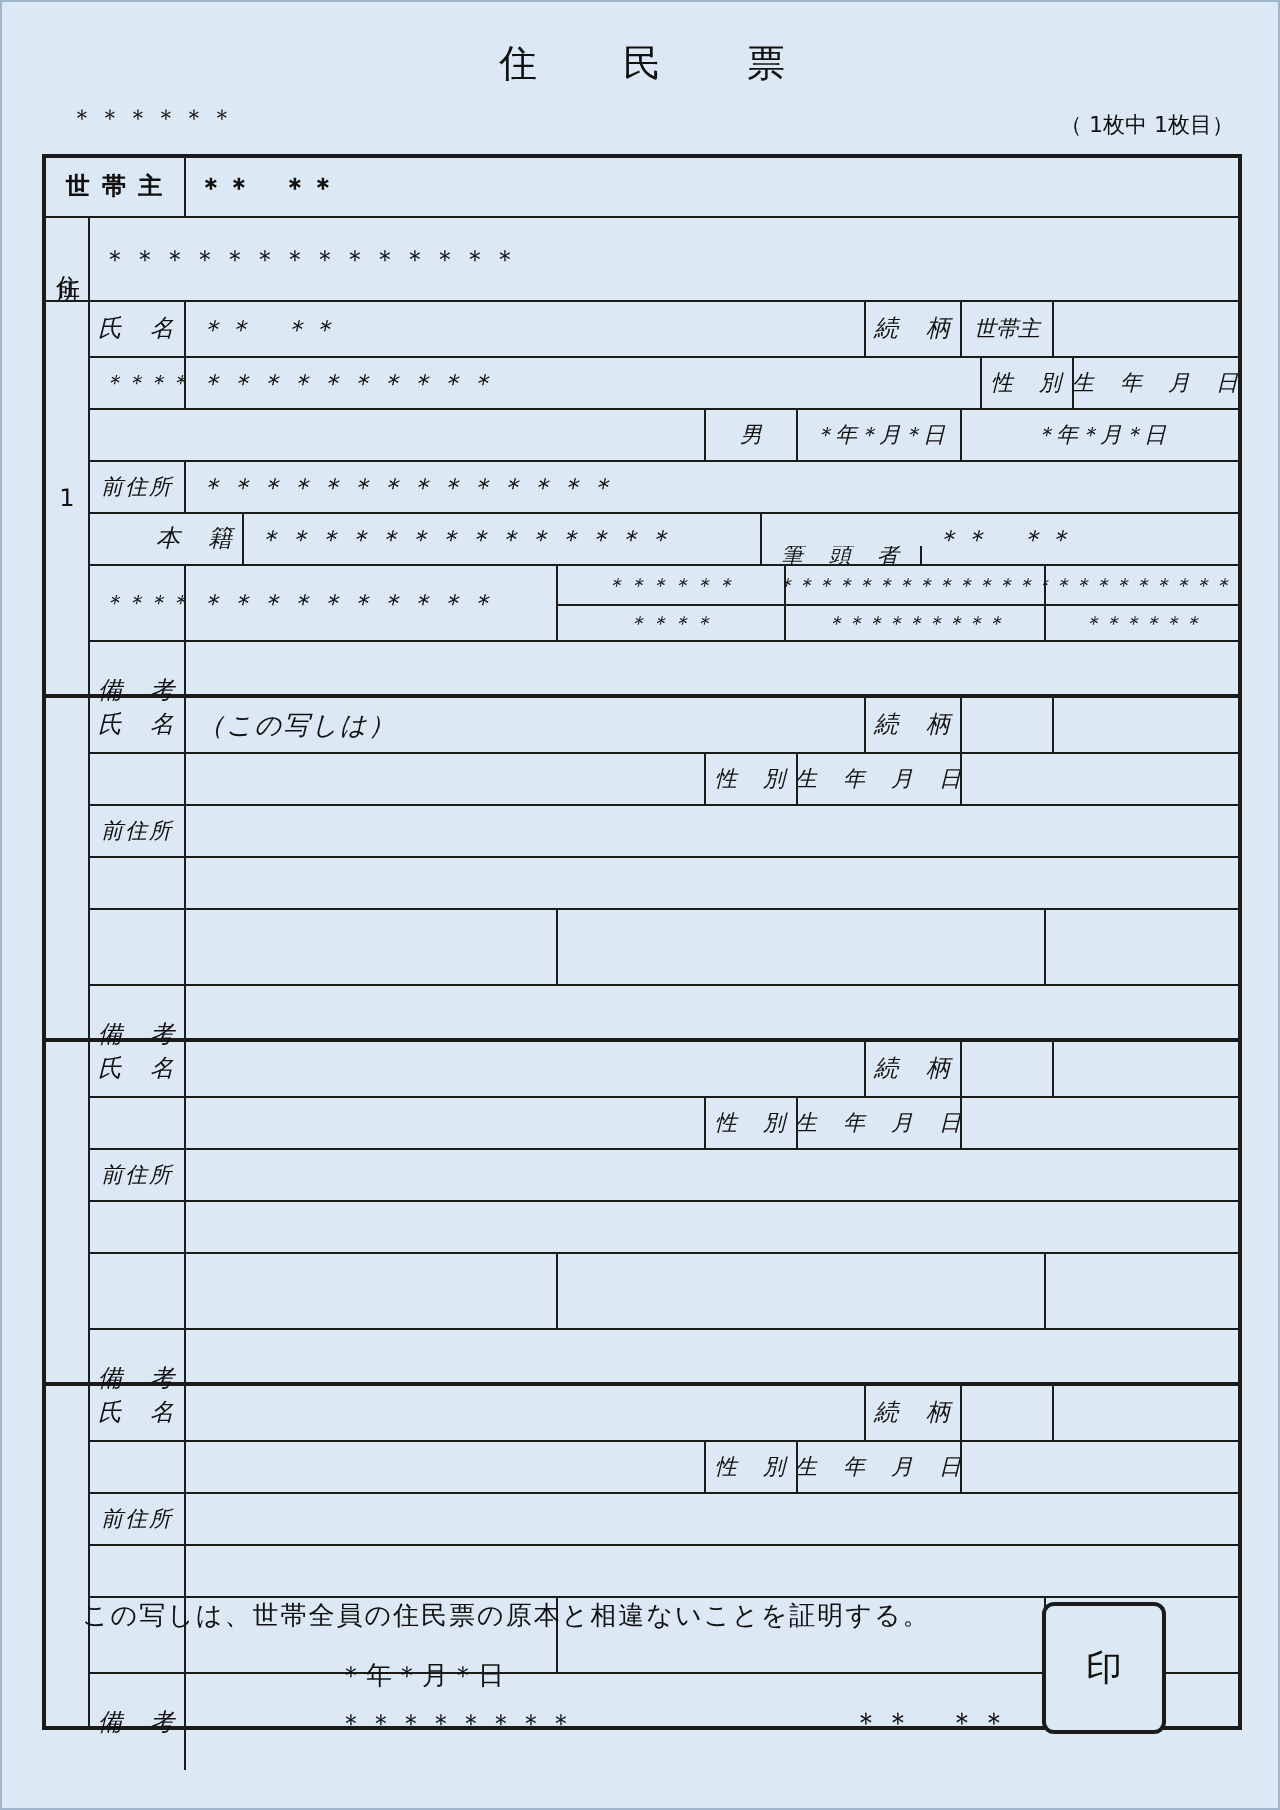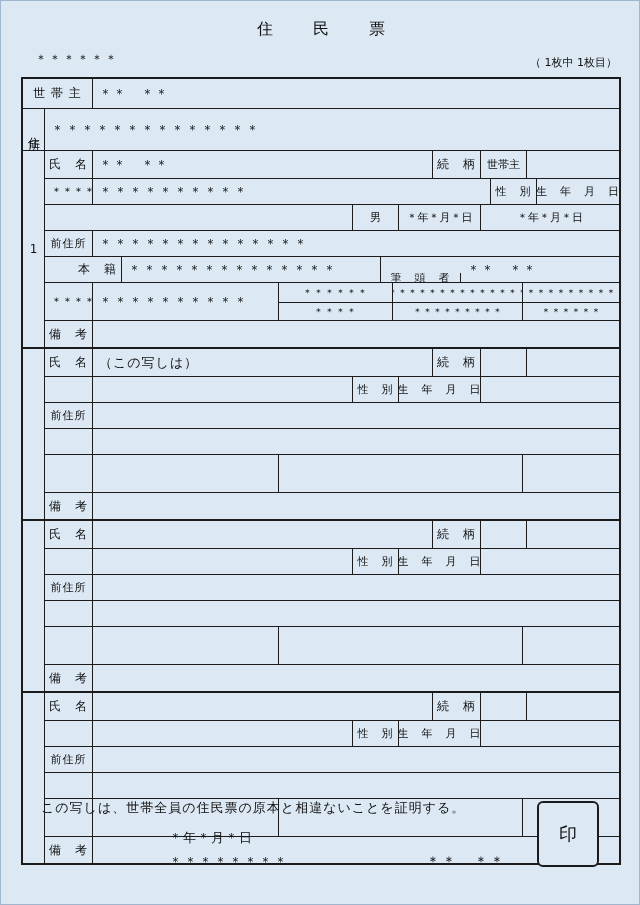--- a/index.html
+++ b/index.html
@@ -27,21 +27,21 @@
   .header {
     position: relative;
     height: 62px;
   }
   .doc-title {
     position: absolute;
     top: 38px;
     left: 0;
     width: 640px;
     text-align: center;
-    font-size: 16px;
+    font-size: 19px;
     letter-spacing: 12px;
     text-indent: 12px;
     font-family: "DejaVu Serif", "Liberation Serif", serif;
     transform: translateY(-20px);
   }
   .stars-top {
     position: absolute;
     left: 34px;
     top: 50px;
     font-size: 12px;
@@ -61,21 +61,21 @@
     top: 76px;
     width: 600px;
     border: 2px solid #1b1b1b;
     box-sizing: border-box;
   }
   .row {
     display: flex;
     border-bottom: 1px solid #1b1b1b;
     box-sizing: border-box;
   }
-  .row:last-child { border-bottom: none; }
+  .row:last-child { border-bottom: none; flex-direction: column; }
   .cell {
     box-sizing: border-box;
     border-right: 1px solid #1b1b1b;
     padding: 0 6px;
     display: flex;
     align-items: center;
     font-size: 12px;
     overflow: hidden;
     white-space: nowrap;
   }
@@ -86,21 +86,21 @@
     letter-spacing: 1px;
   }
   .val {
     font-size: 13px;
     letter-spacing: 1px;
   }
   .ctr { justify-content: center; }
 
   .h28 { height: 28px; }
   .h26 { height: 26px; }
-  .h30 { height: 30px; }
+  .h30 { height: 30px; font-weight: bold; }
   .h38 { height: 38px; }
   .h42 { height: 42px; }
 
   
   .vert {
     writing-mode: vertical-rl;
     text-orientation: upright;
     letter-spacing: 2px;
     justify-content: center;
     font-size: 12px;
@@ -118,31 +118,32 @@
     border-right: 1px solid #1b1b1b;
     display: flex;
     align-items: center;
     justify-content: center;
     font-size: 12px;
     box-sizing: border-box;
   }
   .pbody {
     flex: 1 1 auto;
     min-width: 0;
+    font-style: italic;
   }
   .pbody .row:last-child { border-bottom: none; }
 
   .small { font-size: 11px; }
   .stars { letter-spacing: 2px; }
 
   
   .footer {
     position: absolute;
     left: 0;
-    right: 0;
+    right: 16px;
     bottom: 0;
     height: 115px;
     padding-left: 16px;
   }
   .certify {
     position: absolute;
     left: 40px;
     top: 10px;
     font-size: 13px;
     letter-spacing: 1px;

